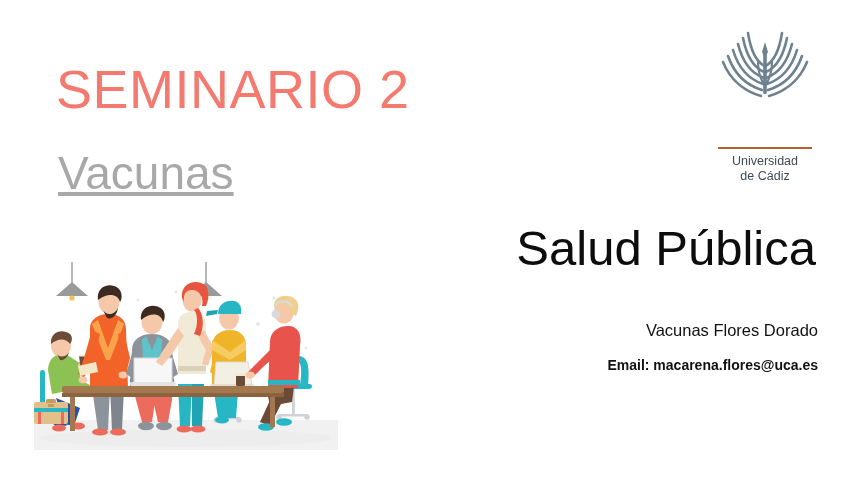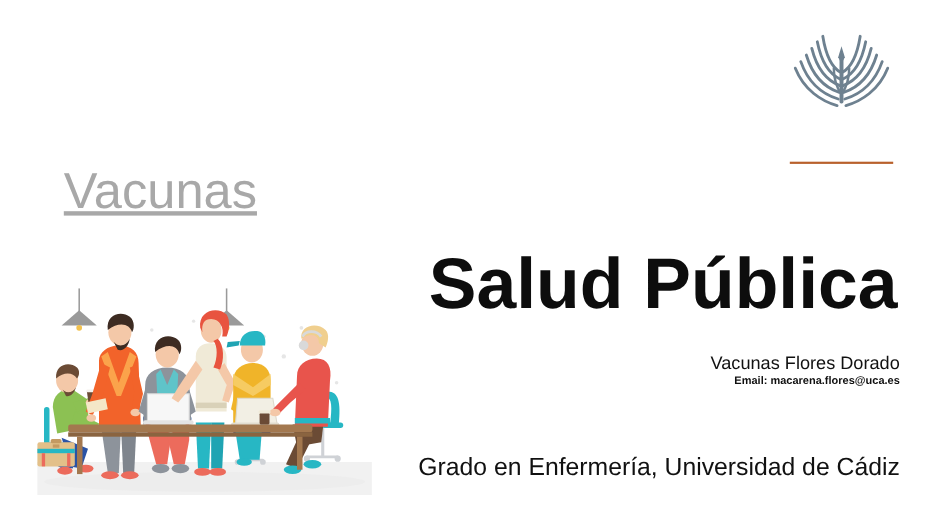--- a/index.html
+++ b/index.html
@@ -41,23 +41,23 @@
     line-height: 1;
     white-space: nowrap;
     text-decoration: underline;
   }
 
   
   #main-title {
     position: absolute;
     right: 32px;
     top: 222px;
-    font-size: 65px;
+    font-size: 49px;
     color: #0d0d0d;
-    font-weight: 700;
+    font-weight: 400;
     line-height: 1.1;
     white-space: nowrap;
     text-align: right;
   }
 
   
   #author-block {
     position: absolute;
     right: 30px;
     top: 320px;
@@ -70,24 +70,24 @@
     font-weight: 400;
     white-space: nowrap;
   }
   #author-dept {
     font-size: 13.2px;
     font-weight: 600;
     white-space: nowrap;
     margin-top: 2px;
   }
   #author-email {
-    font-size: 10px;
+    font-size: 14px;
     font-weight: 600;
     white-space: nowrap;
-    margin-top: 0;
+    margin-top: 16px;
   }
 
   
   #degree-line {
     position: absolute;
     right: 30px;
     top: 412px;
     font-size: 22.5px;
     color: #111111;
     font-weight: 400;
@@ -151,20 +151,21 @@
     top: 262px;
     width: 320px;
     height: 200px;
   }
 </style>
 </head>
 <body>
 
 <div id="slide">
 
+  <div id="seminar-title">SEMINARIO 2</div>
   <div id="seminar-subtitle">Vacunas</div>
 
   <div id="uca-logo">
     <svg id="uca-mark" viewBox="0 0 96 74">
       <g fill="none" stroke="#6e8190" stroke-width="2.6" stroke-linecap="round">
 
         <path d="M44 68 C 30 64, 14 54, 6 34"></path>
         <path d="M45 62 C 32 58, 18 48, 11 28"></path>
         <path d="M46 56 C 34 52, 22 42, 16 22"></path>
         <path d="M47 50 C 36 46, 26 36, 21 16"></path>
@@ -183,30 +184,33 @@
         <rect x="46.2" y="20" width="3.6" height="46" rx="1.6"></rect>
         <path d="M48 14 L51 24 L48 30 L45 24 Z"></path>
       </g>
       <g fill="none" stroke="#6e8190" stroke-width="2.2" stroke-linecap="round">
         <path d="M41 34 C 41 44, 44 52, 48 58"></path>
         <path d="M55 34 C 55 44, 52 52, 48 58"></path>
       </g>
     </svg>
 
     <div id="uca-rule"></div>
+    <div id="uca-name">
+      <div>Universidad</div>
+      <div>de Cádiz</div>
+    </div>
   </div>
 
   <div id="main-title">Salud Pública</div>
 
   <div id="author-block">
     <div id="author-name">Vacunas Flores Dorado</div>
     <div id="author-email">Email: macarena.flores@uca.es</div>
   </div>
 
-  <div id="degree-line">Grado en Enfermería, Universidad de Cádiz</div>
 
   <svg id="illustration" viewBox="0 0 320 200">
 
     <rect x="8" y="158" width="304" height="30" fill="#f1f1f1"></rect>
     <ellipse cx="160" cy="176" rx="146" ry="9" fill="#ededed"></ellipse>
 
     <g>
       <line x1="46" y1="0" x2="46" y2="22" stroke="#9a9a9a" stroke-width="1.4"></line>
       <path d="M30 34 L46 20 L62 34 Z" fill="#9a9a9a"></path>
       <circle cx="46" cy="36" r="2.6" fill="#f2c14e"></circle>

